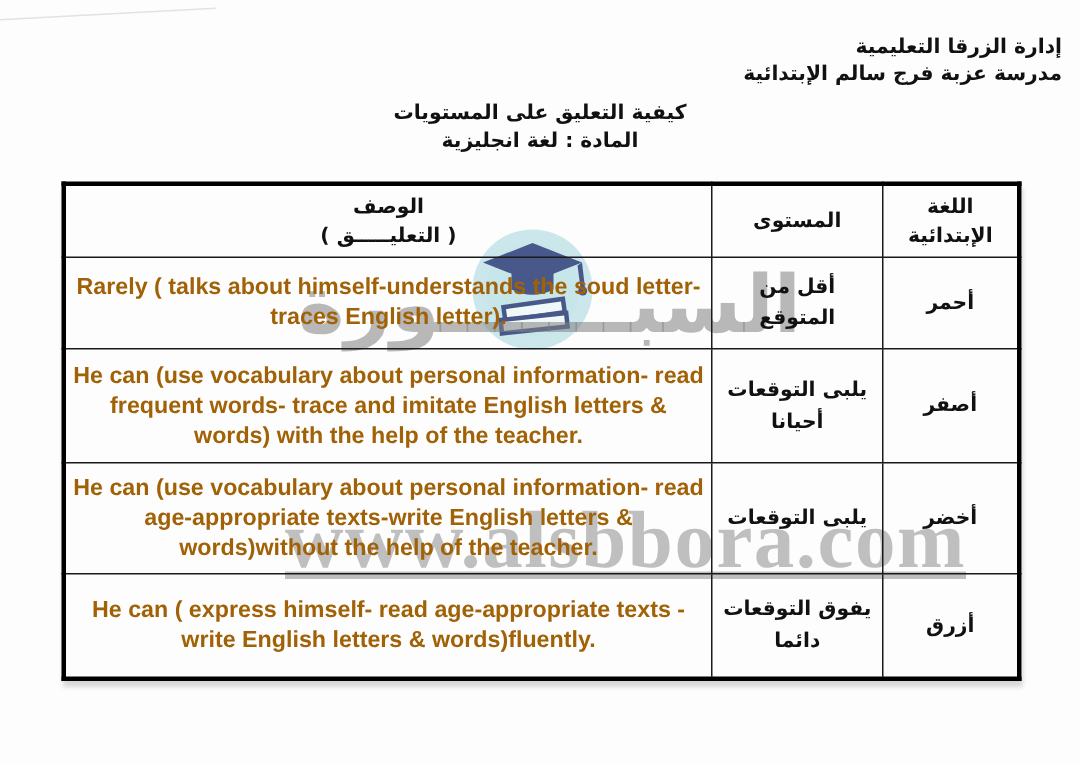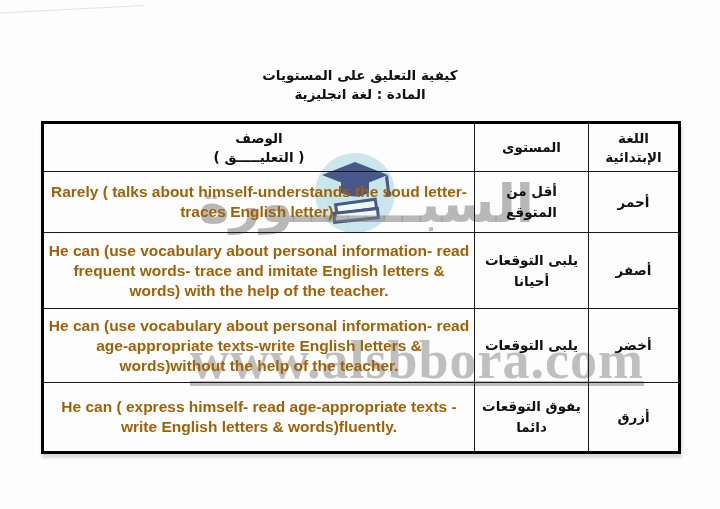--- a/index.html
+++ b/index.html
@@ -62,20 +62,22 @@
     font-family:"Liberation Sans", sans-serif;font-weight:bold;
     font-size:15.5px;line-height:20px;color:#a16207;
   }
 </style>
 </head>
 <body>
 
 <div class="scan-artifact"></div>
 
 <div class="admin-block">
+  <div>إدارة الزرقا التعليمية</div>
+  <div>مدرسة عزبة فرج سالم الإبتدائية</div>
 </div>
 
 <div class="title-block">
   <div>كيفية التعليق على المستويات</div>
   <div>المادة : لغة انجليزية</div>
 </div>
 
 <div class="wm-logo">
   <svg viewBox="0 0 82 82" width="82" height="82">
     <circle cx="41" cy="41" r="40" fill="#7fc6cf" opacity="0.5"></circle>

